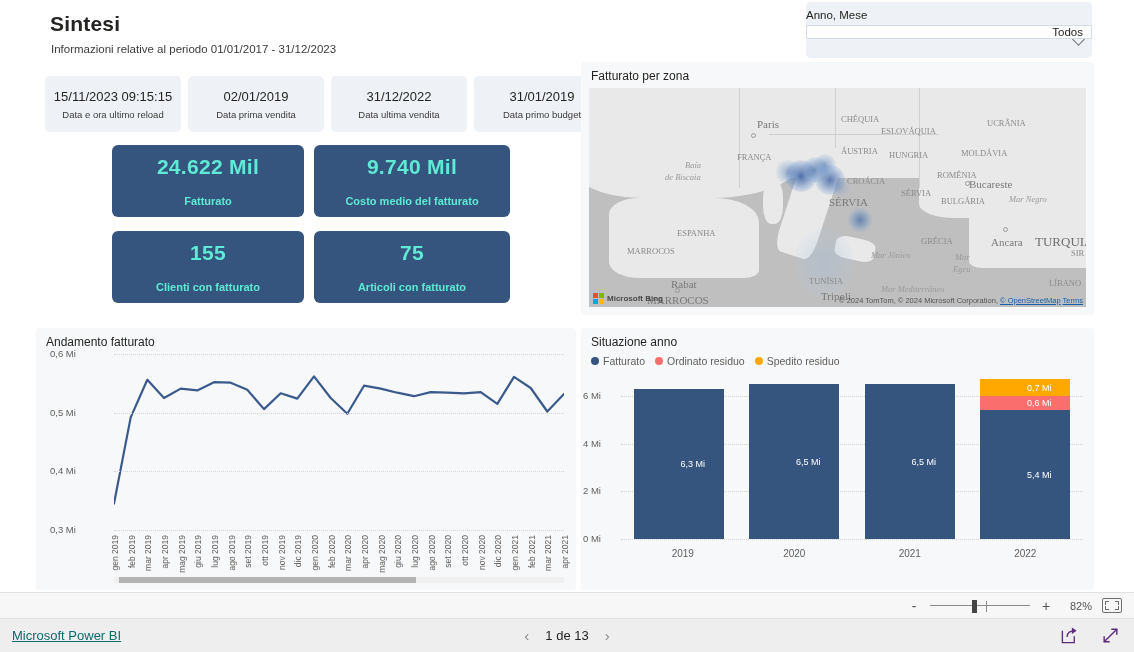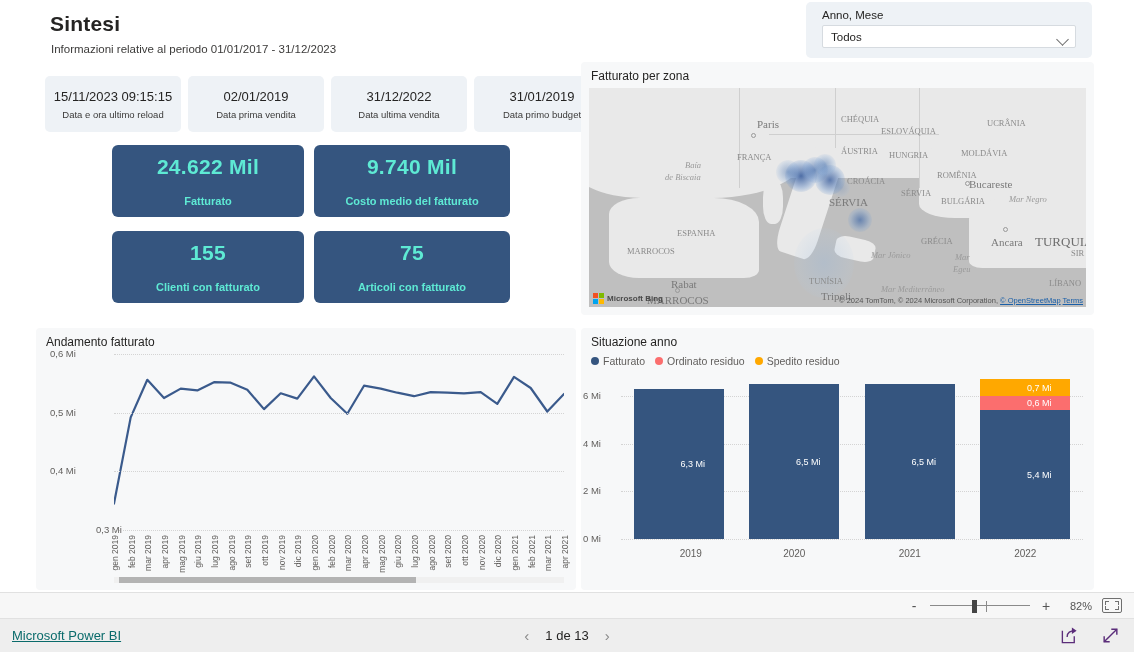--- a/index.html
+++ b/index.html
@@ -45,26 +45,26 @@
     display: flex; flex-direction: column; align-items: center; justify-content: center;
     gap: 16px; color: #5eead4;
   }
   .kpi-card.wide { width: 196px; }
   .kpi-value { font-size: 21px; font-weight: bold; letter-spacing: .3px; }
   .kpi-label { font-size: 11px; font-weight: bold; }
 
   
   .slicer {
     position: absolute; left: 806px; top: 2px; width: 286px; height: 56px;
-    background: #eef2f6; border-radius: 5px; padding: 7px 16px;
+    background: #eef2f6; border-radius: 5px; padding: 7px 0;
   }
   .slicer-title { font-size: 11.5px; color: #252423; margin-bottom: 4px; }
   .slicer-box {
-    background: #ffffff; border: 1px solid #d6dbe0; height: 23px; border-radius: 2px;
-    display: flex; align-items: center; padding: 0 8px; position: relative;
+    background: #ffffff; border: 1px solid #d6dbe0; height: 14px; border-radius: 2px;
+    display: flex; align-items: center; padding: 0 8px; position: relative; justify-content: flex-end;
   }
   .slicer-value { font-size: 11.5px; color: #252423; }
   .chev { position: absolute; right: 8px; top: 9px; width: 9px; height: 9px;
     border-right: 1.4px solid #6b6b6b; border-bottom: 1.4px solid #6b6b6b;
     transform: rotate(45deg); }
 
   
   .panel { position: absolute; background: #f7f8f9; border-radius: 4px; }
   .panel-title { font-size: 12px; color: #252423; padding: 7px 0 0 10px; }
 
@@ -287,21 +287,21 @@
         <span>© 2024 TomTom, © 2024 Microsoft Corporation,</span>
         <a href="#">© OpenStreetMap</a>
         <a href="#">Terms</a>
       </div>
     </div>
   </div>
 
   <div class="panel" id="line-panel">
     <div class="panel-title">Andamento fatturato</div>
     <div id="line-yticks">
-        <div class="y-tick" style="top: 196px; margin-left: 46px;">0,3 Mi</div>
+        <div class="y-tick" style="top: 196px;">0,3 Mi</div>
         <div class="y-tick" style="top: 137.333px;">0,4 Mi</div>
         <div class="y-tick" style="top: 78.6667px;">0,5 Mi</div>
         <div class="y-tick" style="top: 20px;">0,6 Mi</div>
       </div>
     <div class="line-plot">
       <div id="line-grid">
           <div class="gridline" style="top: 176px;"></div>
           <div class="gridline" style="top: 117.333px;"></div>
           <div class="gridline" style="top: 58.6667px;"></div>
           <div class="gridline" style="top: 0px;"></div>
@@ -389,21 +389,21 @@
               <span>5,4 Mi</span>
             </div>
             <div class="bar-seg" style="background: rgb(251, 110, 110); height: 14.3077px; bottom: 128.769px;">
               <span>0,6 Mi</span>
             </div>
             <div class="bar-seg" style="background: rgb(255, 168, 0); height: 16.6923px; bottom: 143.077px;">
               <span>0,7 Mi</span>
             </div>
           </div>
         </div>
-    <div class="bar-xlabel" style="left: 12px; width: 115.5px;">2019</div>
+    <div class="bar-xlabel" style="left: 4px; width: 115.5px;">2019</div>
         <div class="bar-xlabel" style="left: 115.5px; width: 115.5px;">2020</div>
         <div class="bar-xlabel" style="left: 231px; width: 115.5px;">2021</div>
         <div class="bar-xlabel" style="left: 346.5px; width: 115.5px;">2022</div>
       </div>
     <div id="bar-yticks">
         <div class="bar-ytick" style="top: 205px;">0 Mi</div>
         <div class="bar-ytick" style="top: 157.308px;">2 Mi</div>
         <div class="bar-ytick" style="top: 109.615px;">4 Mi</div>
         <div class="bar-ytick" style="top: 61.9231px;">6 Mi</div>
       </div>

